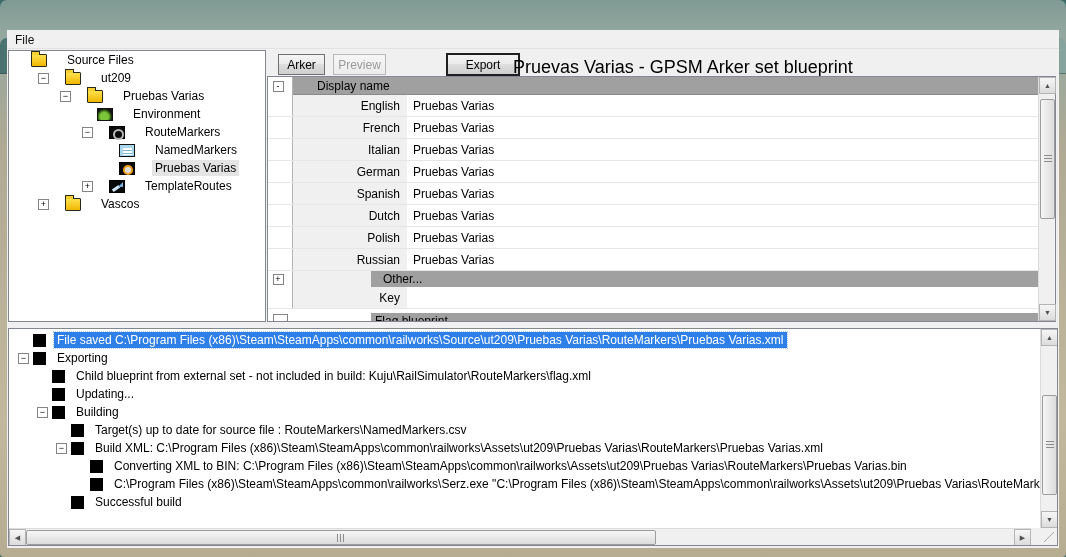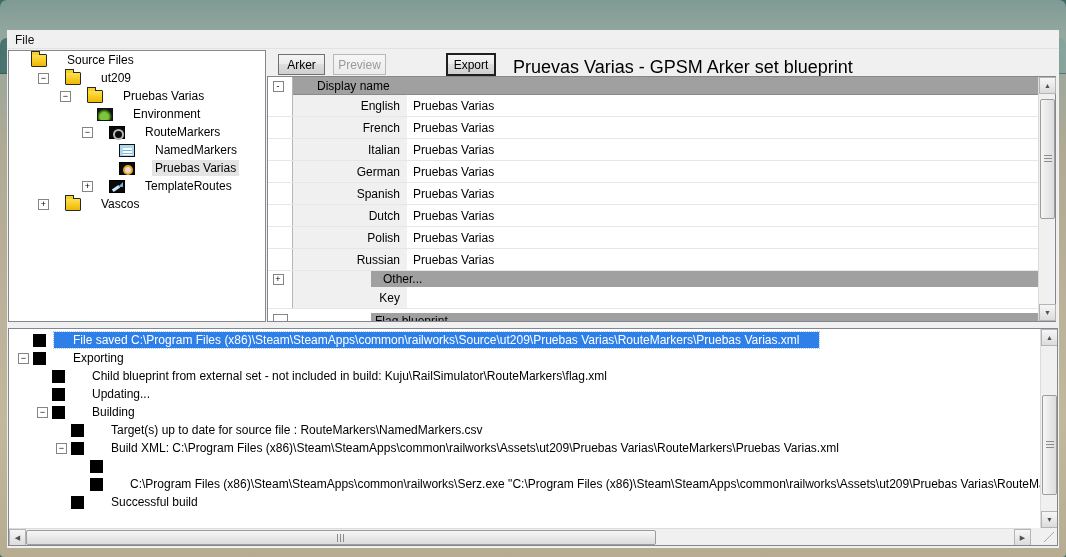--- a/index.html
+++ b/index.html
@@ -56,21 +56,21 @@
   .icon-templateroutes::after{content:"";position:absolute;right:1px;top:1px;width:0;height:0;
     border-left:5px solid transparent;border-bottom:5px solid #7ab0e0;}
   .tree-label{padding:1px 3px;}
   .tree-label.selected{background:#e4e4e4;}
   
   .toolbar{position:absolute;left:260px;top:20px;width:791px;height:26px;}
   .btn{position:absolute;top:4px;height:21px;font-size:12px;color:#000;text-align:center;
     border:1px solid #707070;background:linear-gradient(#f4f4f4,#ebebeb 45%,#dedede 50%,#cfcfcf);padding-top:3px;}
   .btn-save{left:11px;width:47px;}
   .btn-preview{left:66px;width:53px;color:#9a9a9a;border-color:#b8b8b8;background:linear-gradient(#f6f6f6,#ececec);}
-  .btn-export{left:180px;width:48px;border:1px solid #1f1f1f;box-shadow:0 0 0 1px #1f1f1f;}
+  .btn-export{left:180px;width:72px;border:1px solid #1f1f1f;box-shadow:0 0 0 1px #1f1f1f;}
   .bp-title{position:absolute;left:246px;top:7px;font-size:18px;color:#000;white-space:nowrap;}
   
   .grid-wrap{position:absolute;left:260px;top:46px;width:789px;height:246px;background:#fff;
     border:1px solid #828790;display:flex;}
   .grid{flex:1 1 auto;position:relative;overflow:hidden;}
   .pg-header{height:18px;display:flex;align-items:stretch;}
   .pg-boxcol{flex:0 0 25px;background:#fff;border-right:1px solid #b5b5b5;display:flex;align-items:center;justify-content:center;position:relative;}
   .pg-headbar{flex:1;background:#a0a0a0;color:#000;font-size:12px;padding:2px 0 0 24px;border-bottom:1px solid #8a8a8a;}
   .pg-row{height:22px;display:flex;border-bottom:1px solid #e6e6e6;}
   .pg-label{flex:0 0 114px;background:#f0f0f0;text-align:right;font-size:12px;color:#000;padding:4px 7px 0 0;}
@@ -102,21 +102,21 @@
   .sb-corner{position:absolute;right:0;bottom:0;width:26px;height:17px;background:#f0f0f0;}
   .sb-corner::after{content:"";position:absolute;right:3px;bottom:3px;width:10px;height:10px;
     background:
      linear-gradient(135deg,transparent 46%,#a8a8a8 46% 54%,transparent 54%);}
   
   .log-panel{position:absolute;left:1px;top:298px;width:1050px;height:218px;background:#fff;
     border:1px solid #828790;overflow:hidden;}
   .log-rows{position:absolute;left:0;top:0;right:17px;bottom:17px;overflow:hidden;padding-top:2px;}
   .log-row{height:18px;display:flex;align-items:center;white-space:nowrap;font-size:12px;color:#000;}
   .log-icon{flex:0 0 13px;width:13px;height:13px;background:#000;margin-right:8px;}
-  .log-text{padding:1px 19px;}
+  .log-text{padding:1px 3px;}
   .log-text.selected{background:#2f7fe9;color:#fff;outline:1px dotted #a5c8f5;}
   .log-vscroll{position:absolute;right:0;top:0;bottom:17px;width:17px;background:#f0f0f0;border-left:1px solid #dcdcdc;}
 </style>
 </head>
 <body>
 
 <div class="window">
 
   <div class="titlebar">
     <div class="app-icon"></div>
@@ -310,20 +310,21 @@
           </div>
           <div class="log-row">
             <span style="flex: 0 0 47px;"></span>
             <span class="expand-box">−</span>
             <span class="log-icon"></span>
             <span class="log-text">Build XML: C:\Program Files (x86)\Steam\SteamApps\common\railworks\Assets\ut209\Pruebas Varias\RouteMarkers\Pruebas Varias.xml</span>
           </div>
           <div class="log-row">
             <span style="flex: 0 0 81px;"></span>
             <span class="log-icon"></span>
+            <span class="log-text">Converting XML to BIN: C:\Program Files (x86)\Steam\SteamApps\common\railworks\Assets\ut209\Pruebas Varias\RouteMarkers\Pruebas Varias.bin</span>
           </div>
           <div class="log-row">
             <span style="flex: 0 0 81px;"></span>
             <span class="log-icon"></span>
             <span class="log-text">C:\Program Files (x86)\Steam\SteamApps\common\railworks\Serz.exe "C:\Program Files (x86)\Steam\SteamApps\common\railworks\Assets\ut209\Pruebas Varias\RouteMarkers</span>
           </div>
           <div class="log-row">
             <span style="flex: 0 0 62px;"></span>
             <span class="log-icon"></span>
             <span class="log-text">Successful build</span>

